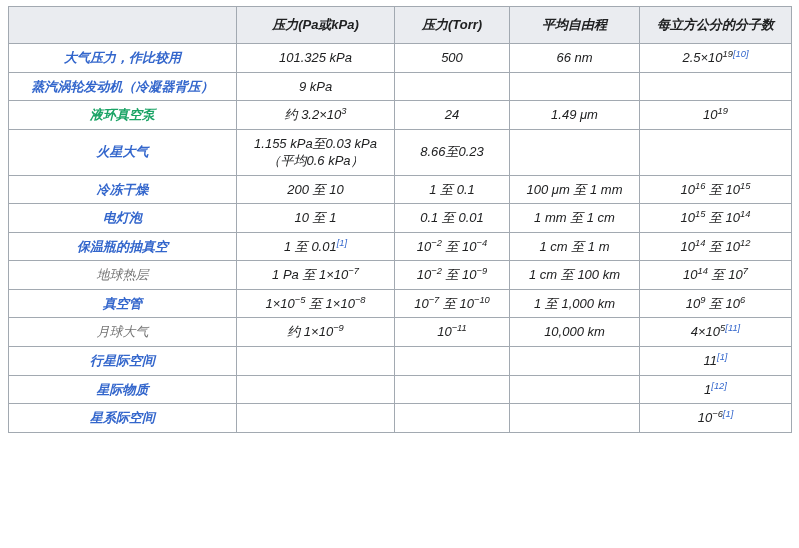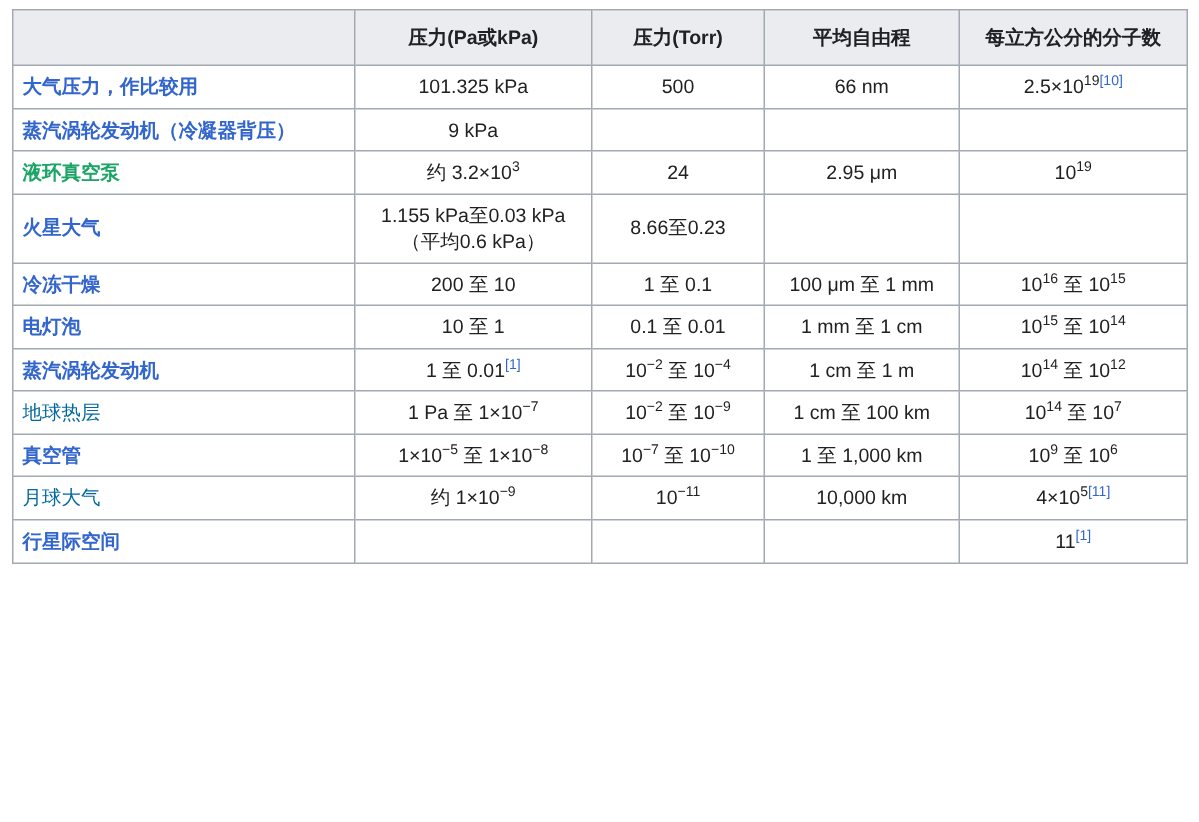--- a/index.html
+++ b/index.html
@@ -17,56 +17,58 @@
   }
   .wrap {
     padding: 6px 8px 0 8px;
     box-sizing: border-box;
   }
   table.vac {
     border-collapse: collapse;
     width: 783px;
     table-layout: fixed;
     background: #ffffff;
+    font-style: italic;
   }
   table.vac th, table.vac td {
     border: 1px solid #a2a9b1;
     padding: 5px 6px;
     vertical-align: middle;
     line-height: 1.35;
   }
   table.vac thead th {
     background: #eaecf0;
     font-weight: bold;
     text-align: center;
     color: #202122;
     height: 26px;
   }
   col.c0 { width: 228px; }
   col.c1 { width: 158px; }
   col.c2 { width: 115px; }
   col.c3 { width: 130px; }
   col.c4 { width: 152px; }
   td.rowhead {
+    text-align: center;
     font-weight: bold;
   }
   td.rowhead.plain {
     font-weight: normal;
     color: #202122;
   }
   td.data {
     text-align: center;
     color: #202122;
   }
   td.data.center-block {
     text-align: center;
   }
   .lnk-blue { color: #3366cc; }
   .lnk-green { color: #1ba466; }
-  .lnk-plain { color: #0369a1; }
+  .lnk-plain { color: #737373; }
   sup {
     font-size: 0.72em;
     vertical-align: super;
     line-height: 0;
   }
   sup.ref { color: #3366cc; }
   .two-line { line-height: 1.5; }
 </style>
 </head>
 <body>
@@ -101,21 +103,21 @@
           <td class="rowhead"><span class="lnk-blue">蒸汽涡轮发动机（冷凝器背压）</span></td>
           <td class="data">9 kPa</td>
           <td class="data"></td>
           <td class="data"></td>
           <td class="data"></td>
         </tr>
         <tr>
           <td class="rowhead"><span class="lnk-green">液环真空泵</span></td>
           <td class="data">约 3.2×10<sup>3</sup></td>
           <td class="data">24</td>
-          <td class="data">2.95 μm</td>
+          <td class="data">1.49 μm</td>
           <td class="data">10<sup>19</sup></td>
         </tr>
         <tr>
           <td class="rowhead"><span class="lnk-blue">火星大气</span></td>
           <td class="data two-line center-block">1.155 kPa至0.03 kPa<br>（平均0.6 kPa）</td>
           <td class="data">8.66至0.23</td>
           <td class="data"></td>
           <td class="data"></td>
         </tr>
         <tr>
@@ -126,21 +128,21 @@
           <td class="data">10<sup>16</sup> 至 10<sup>15</sup></td>
         </tr>
         <tr>
           <td class="rowhead"><span class="lnk-blue">电灯泡</span></td>
           <td class="data">10 至 1</td>
           <td class="data">0.1 至 0.01</td>
           <td class="data">1 mm 至 1 cm</td>
           <td class="data">10<sup>15</sup> 至 10<sup>14</sup></td>
         </tr>
         <tr>
-          <td class="rowhead"><span class="lnk-blue">蒸汽涡轮发动机</span></td>
+          <td class="rowhead"><span class="lnk-blue">保温瓶的抽真空</span></td>
           <td class="data">1 至 0.01<sup class="ref">[1]</sup></td>
           <td class="data">10<sup>−2</sup> 至 10<sup>−4</sup></td>
           <td class="data">1 cm 至 1 m</td>
           <td class="data">10<sup>14</sup> 至 10<sup>12</sup></td>
         </tr>
         <tr>
           <td class="rowhead plain"><span class="lnk-plain">地球热层</span></td>
           <td class="data">1 Pa 至 1×10<sup>−7</sup></td>
           <td class="data">10<sup>−2</sup> 至 10<sup>−9</sup></td>
           <td class="data">1 cm 至 100 km</td>
@@ -160,15 +162,29 @@
           <td class="data">10,000 km</td>
           <td class="data">4×10<sup>5</sup><sup class="ref">[11]</sup></td>
         </tr>
         <tr>
           <td class="rowhead"><span class="lnk-blue">行星际空间</span></td>
           <td class="data"></td>
           <td class="data"></td>
           <td class="data"></td>
           <td class="data">11<sup class="ref">[1]</sup></td>
         </tr>
+        <tr>
+          <td class="rowhead"><span class="lnk-blue">星际物质</span></td>
+          <td class="data"></td>
+          <td class="data"></td>
+          <td class="data"></td>
+          <td class="data">1<sup class="ref">[12]</sup></td>
+        </tr>
+        <tr>
+          <td class="rowhead"><span class="lnk-blue">星系际空间</span></td>
+          <td class="data"></td>
+          <td class="data"></td>
+          <td class="data"></td>
+          <td class="data">10<sup>−6</sup><sup class="ref">[1]</sup></td>
+        </tr>
       </tbody>
   </table>
 </div>
 
 </body></html>

